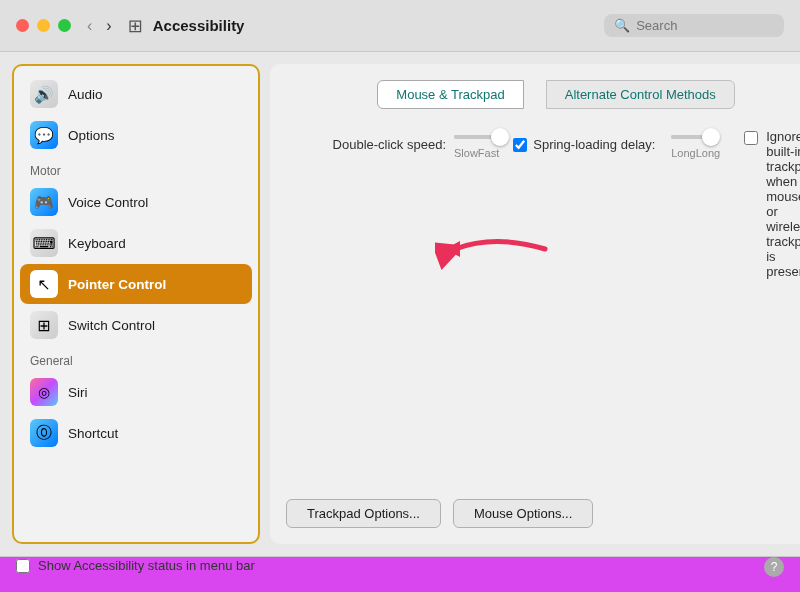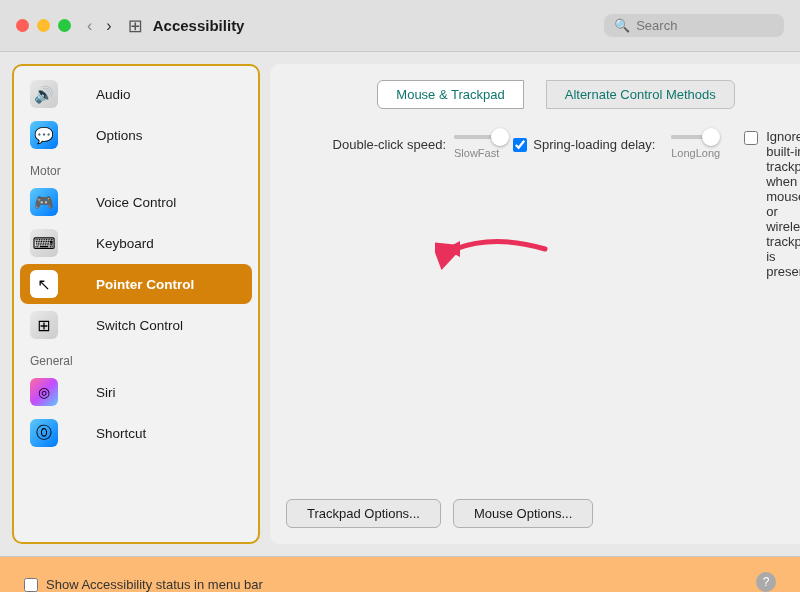--- a/index.html
+++ b/index.html
@@ -119,21 +119,20 @@
       border-radius: 6px;
       display: flex;
       align-items: center;
       justify-content: center;
       font-size: 16px;
       flex-shrink: 0;
     }
     .item-label {
       font-size: 13.5px;
       color: #1a1a1a;
-      margin-left: 28px;
     }
     .section-label {
       font-size: 12px;
       color: #666;
       padding: 8px 10px 4px;
       font-weight: 500;
     }
 
     
     .icon-audio { background: linear-gradient(135deg, #e8e8e8, #ccc); }
@@ -277,25 +276,25 @@
       border: 1px solid #b0b0b0;
       border-radius: 6px;
       font-size: 13px;
       cursor: pointer;
       color: #1a1a1a;
     }
 
     
     .status-bar {
       height: 36px;
-      background: #fdba74;
+      background: #d946ef;
       border-top: 1px solid #c8c8c8;
       display: flex;
-      align-items: flex-end;
-      padding: 0 24px;
+      align-items: flex-start;
+      padding: 0 16px;
       flex-shrink: 0;
     }
     .status-checkbox {
       display: flex;
       align-items: center;
       gap: 8px;
       font-size: 13px;
       color: #333;
     }
     .status-bar-question {

